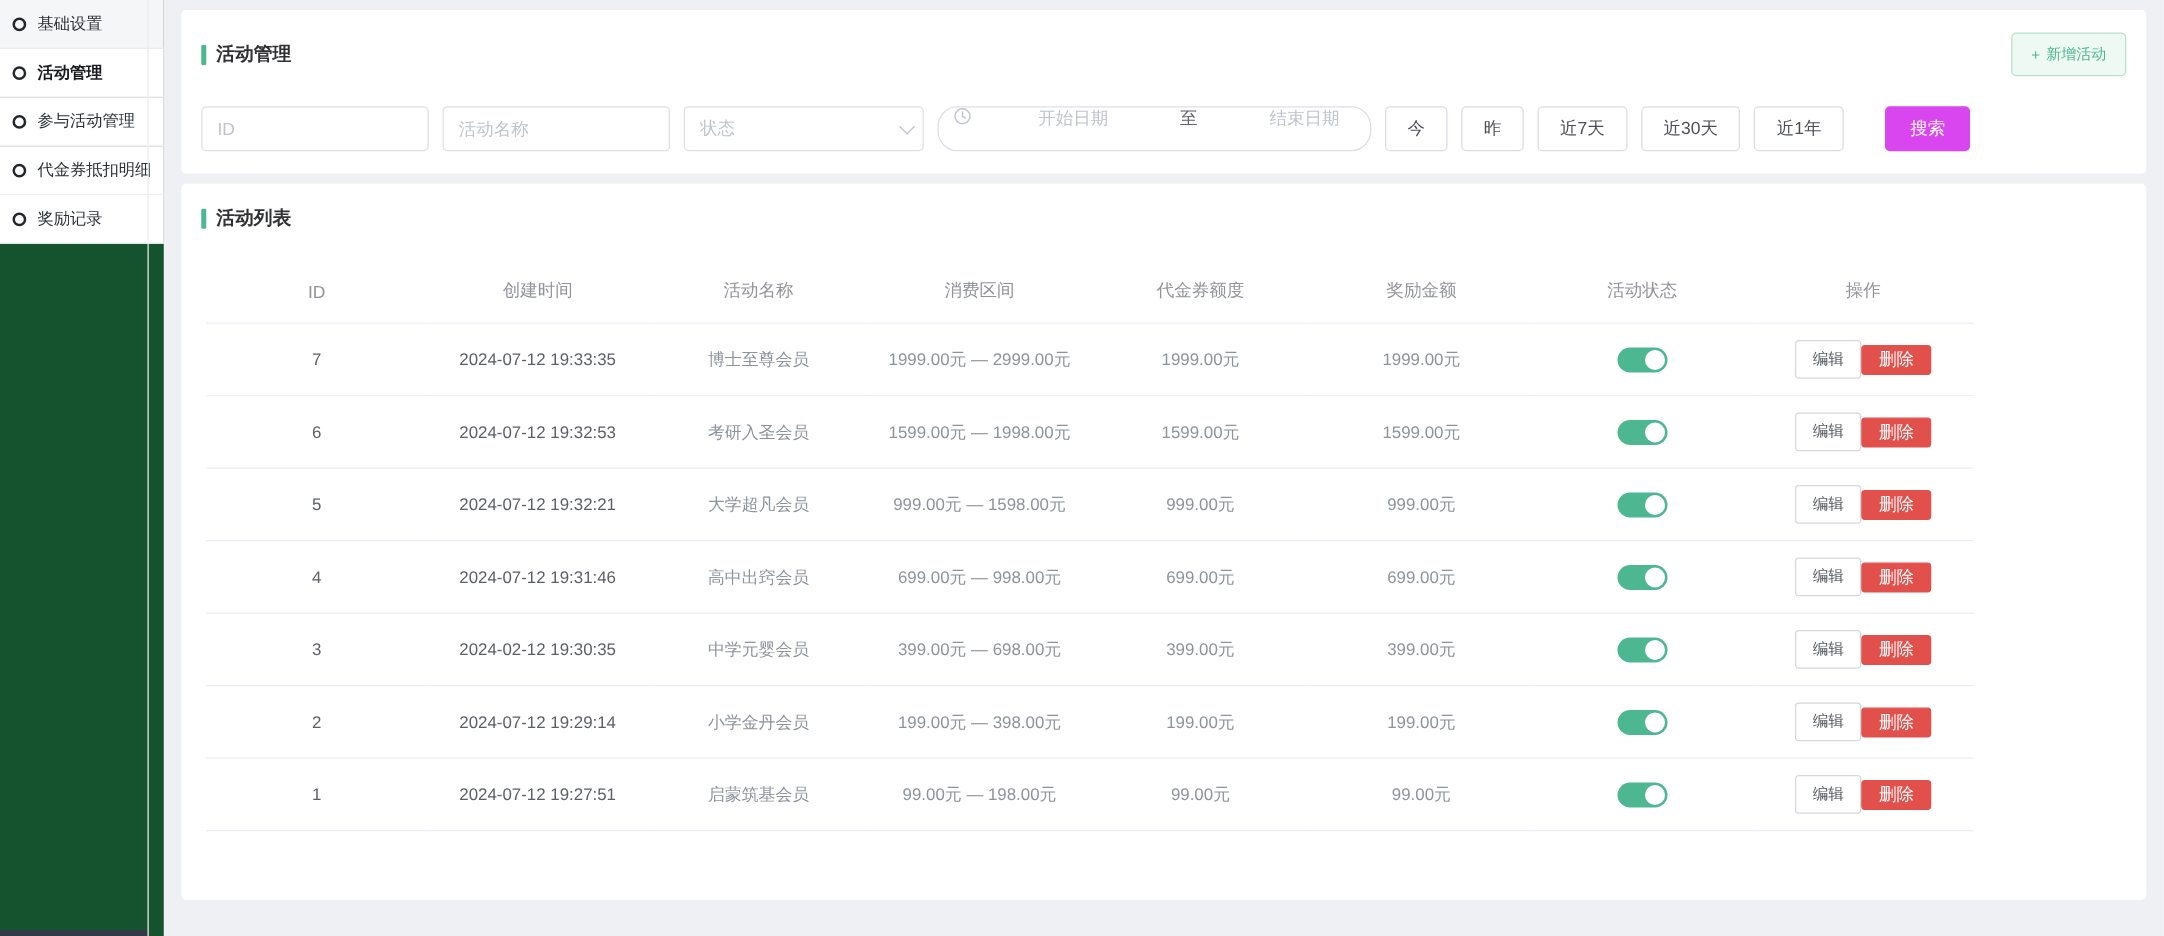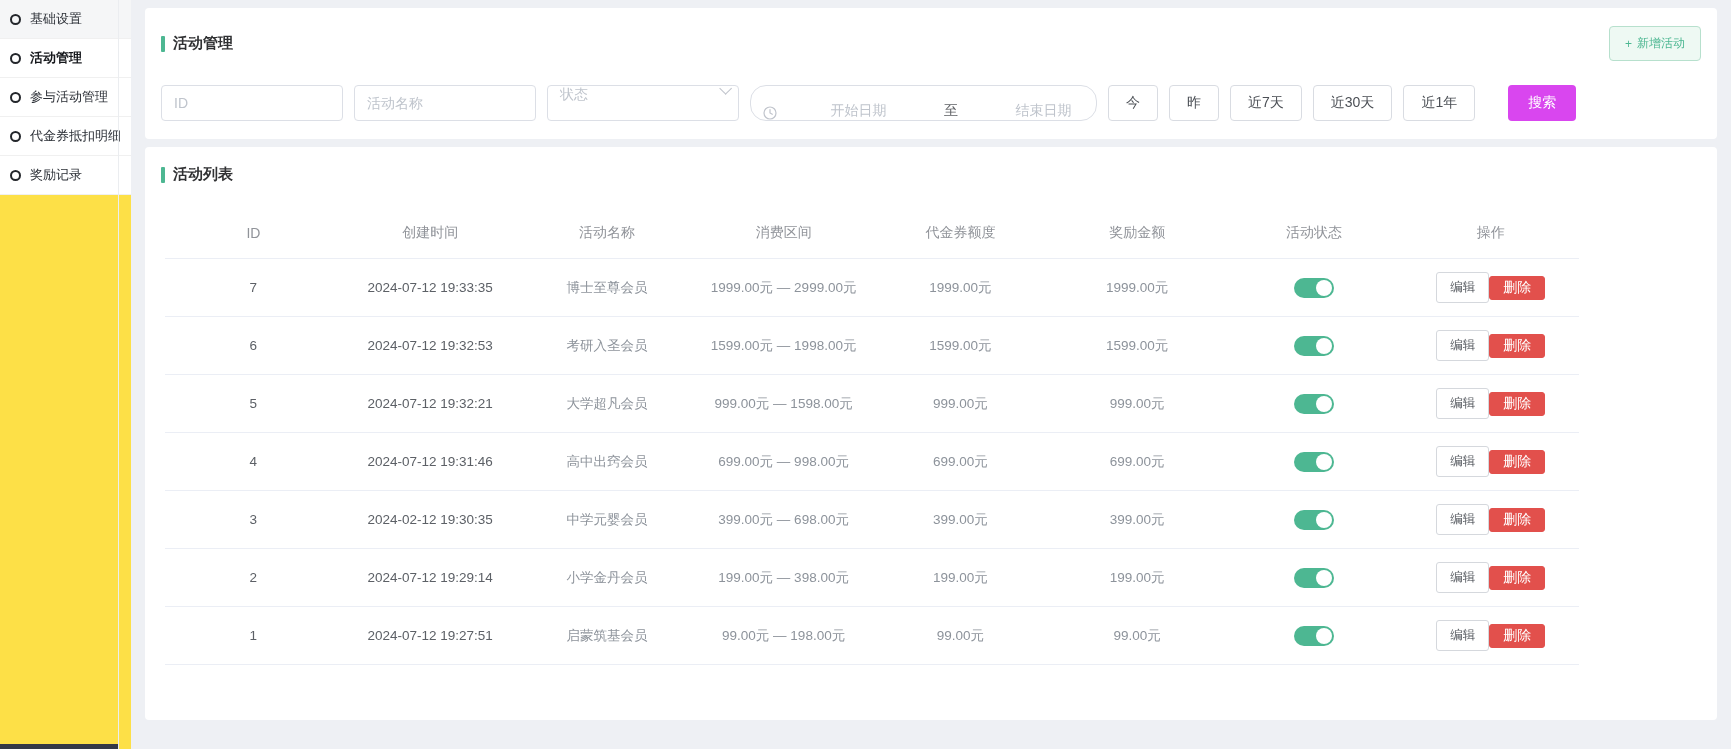--- a/index.html
+++ b/index.html
@@ -6,21 +6,21 @@
   html, body { width: 1731px; height: 749px; overflow: hidden; }
   body {
     font-family: "Liberation Sans", "DejaVu Sans", sans-serif;
     background: #eef0f4;
     color: #303133;
     font-size: 14px;
   }
   
   .sidebar {
     position: absolute; left: 0; top: 0; width: 131px; height: 749px;
-    background: #fde047;
+    background: #14532d;
   }
   .sidebar::after {
     content: ""; position: absolute; top: 0; right: 12px; width: 1px; height: 100%;
     background: #ebedf0;
   }
   .side-item {
     height: 39px; display: flex; align-items: center; gap: 9px;
     padding-left: 10px; border-bottom: 1px solid #f0f0f0;
     font-size: 13px; color: #2b2f36; cursor: pointer; background: #fff;
   }
@@ -54,31 +54,31 @@
   .inp {
     height: 36px; border: 1px solid #dcdfe6; border-radius: 4px;
     padding: 0 12px; font-size: 14px; color: #606266; background: #fff;
     font-family: inherit; outline: none;
   }
   .inp::placeholder { color: #bfc4cc; }
   .inp-id { width: 182px; }
   .inp-name { width: 182px; }
   .sel {
     width: 192px; height: 36px; border: 1px solid #dcdfe6; border-radius: 4px;
-    display: flex; align-items: flex-start; padding: 0 10px 0 12px;
+    display: flex; align-items: center; padding: 0 10px 0 12px;
     color: #bfc4cc; cursor: pointer; background: #fff;
   }
   .sel .sel-text { flex: 1; }
   .chev {
     width: 9px; height: 9px; border-right: 1.5px solid #c0c4cc; border-bottom: 1.5px solid #c0c4cc;
     transform: rotate(45deg) translateY(-3px); display: inline-block;
   }
   .daterange {
     width: 347px; height: 36px; border: 1px solid #dcdfe6; border-radius: 16px;
-    display: flex; align-items: flex-end; padding: 0 12px; background: #fff; cursor: pointer; gap: 39px;
+    display: flex; align-items: flex-start; padding: 0 12px; background: #fff; cursor: pointer; gap: 39px;
   }
   .daterange .ph { color: #bfc4cc; flex: 1; text-align: center; }
   .daterange .sep { color: #606266; padding: 0 6px; }
   .clock { flex: 0 0 auto; margin-right: 2px; display: inline-flex; }
   .btn-quick {
     height: 36px; padding: 0 17px; background: #fff; border: 1px solid #d9dce2;
     border-radius: 4px; font-size: 14px; color: #4b4f55; cursor: pointer; font-family: inherit;
   }
   .btn-search {
     height: 36px; width: 68px; background: #d946ef; color: #fff; border: none;

